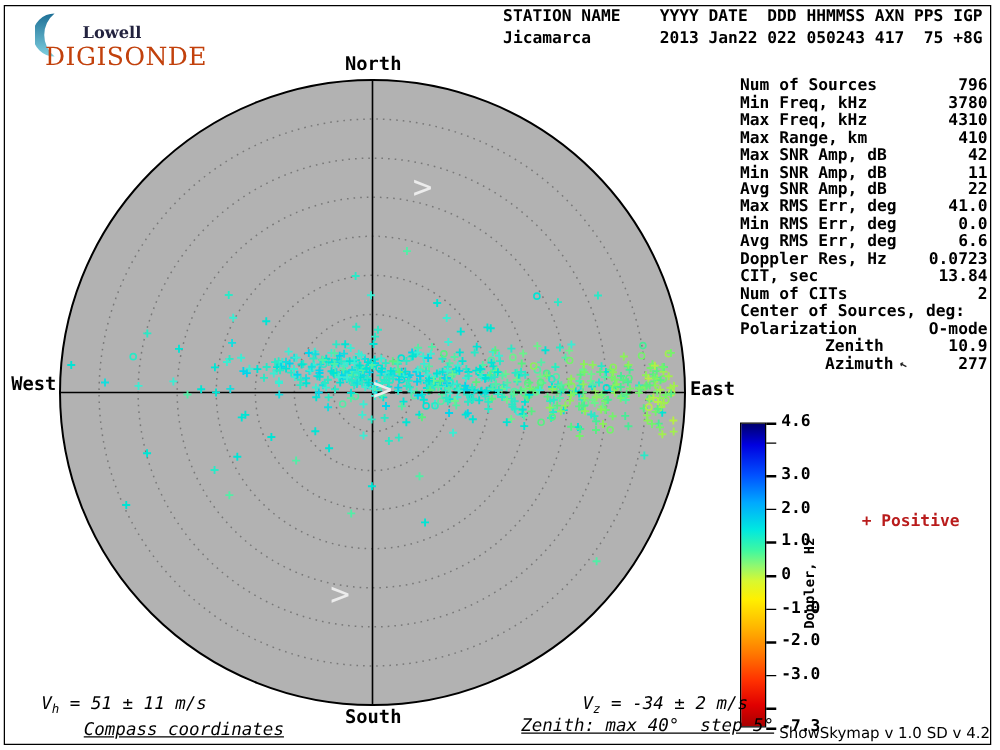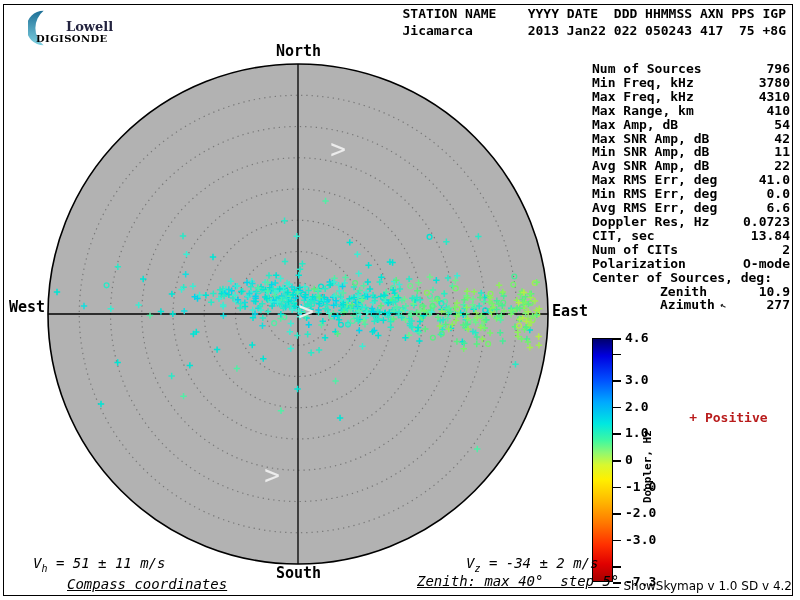--- a/index.html
+++ b/index.html
@@ -4,22 +4,22 @@
 <style>
   html,body{margin:0;padding:0;background:#fff;}
   #screen{position:relative;width:800px;height:600px;background:#ffffff;overflow:hidden;
           font-family:"DejaVu Sans Mono", monospace;color:#000;}
   #frame{position:absolute;left:3px;top:4px;width:790px;height:592px;border:1.5px solid #000;box-sizing:border-box;}
   
   #logo{position:absolute;left:22px;top:6px;width:110px;height:42px;}
   #logo svg{position:absolute;left:6px;top:2px;}
   .logo-lowell{position:absolute;left:44px;top:13px;font-family:"DejaVu Serif",serif;font-weight:bold;
                font-size:13px;color:#23233f;}
-  .logo-digisonde{position:absolute;left:14px;top:27px;font-family:"DejaVu Serif",serif;font-weight:bold;
-               font-size:10px;letter-spacing:.4px;color:#000000;}
+  .logo-digisonde{position:absolute;left:14px;top:27px;font-family:"DejaVu Serif",serif;font-weight:normal;
+               font-size:20px;letter-spacing:.4px;color:#c2410c;}
   
   .hdr{position:absolute;right:14px;white-space:pre;font-size:13px;font-weight:bold;line-height:16px;}
   #hdr1{top:6px;} #hdr2{top:23px;}
   
   .compass{position:absolute;font-weight:bold;font-size:15px;}
   #lbl-north{left:276px;top:42px;}
   #lbl-south{left:276px;top:564px;}
   #lbl-west{left:9px;top:298px;}
   #lbl-east{left:552px;top:302px;}
   
@@ -755,32 +755,31 @@
   <div id="lbl-north" class="compass">North</div>
   <div id="lbl-south" class="compass">South</div>
   <div id="lbl-west" class="compass">West</div>
   <div id="lbl-east" class="compass">East</div>
 
   <div id="stats">
       <div class="stat-row"><span>Num of Sources</span><span>796</span></div>
       <div class="stat-row"><span>Min Freq, kHz</span><span>3780</span></div>
       <div class="stat-row"><span>Max Freq, kHz</span><span>4310</span></div>
       <div class="stat-row"><span>Max Range, km</span><span>410</span></div>
-      <div class="stat-row"><span>Max Amp, dB</span><span>54</span></div>
       <div class="stat-row"><span>Max SNR Amp, dB</span><span>42</span></div>
       <div class="stat-row"><span>Min SNR Amp, dB</span><span>11</span></div>
       <div class="stat-row"><span>Avg SNR Amp, dB</span><span>22</span></div>
       <div class="stat-row"><span>Max RMS Err, deg</span><span>41.0</span></div>
       <div class="stat-row"><span>Min RMS Err, deg</span><span>0.0</span></div>
       <div class="stat-row"><span>Avg RMS Err, deg</span><span>6.6</span></div>
       <div class="stat-row"><span>Doppler Res, Hz</span><span>0.0723</span></div>
       <div class="stat-row"><span>CIT, sec</span><span>13.84</span></div>
       <div class="stat-row"><span>Num of CITs</span><span>2</span></div>
+      <div class="stat-row"><span>Center of Sources, deg:</span><span></span></div>
       <div class="stat-row"><span>Polarization</span><span>O-mode</span></div>
-      <div class="stat-row"><span>Center of Sources, deg:</span><span></span></div>
       <div class="stat-row"><span class="ind">Zenith</span><span>10.9</span></div>
       <div class="stat-row"><span class="ind">Azimuth<span class="arrow-ic">↖</span></span><span>277</span></div>
     </div>
 
   <div id="cbar">
     <div id="cbar-bar"></div>
     <div id="cbar-ticks">
         <div class="cb-tick" style="top: 4px;"></div>
         <div class="cb-lab" style="top: 4px;">4.6</div>
         <div class="cb-tick" style="top: 19.913px;"></div>

